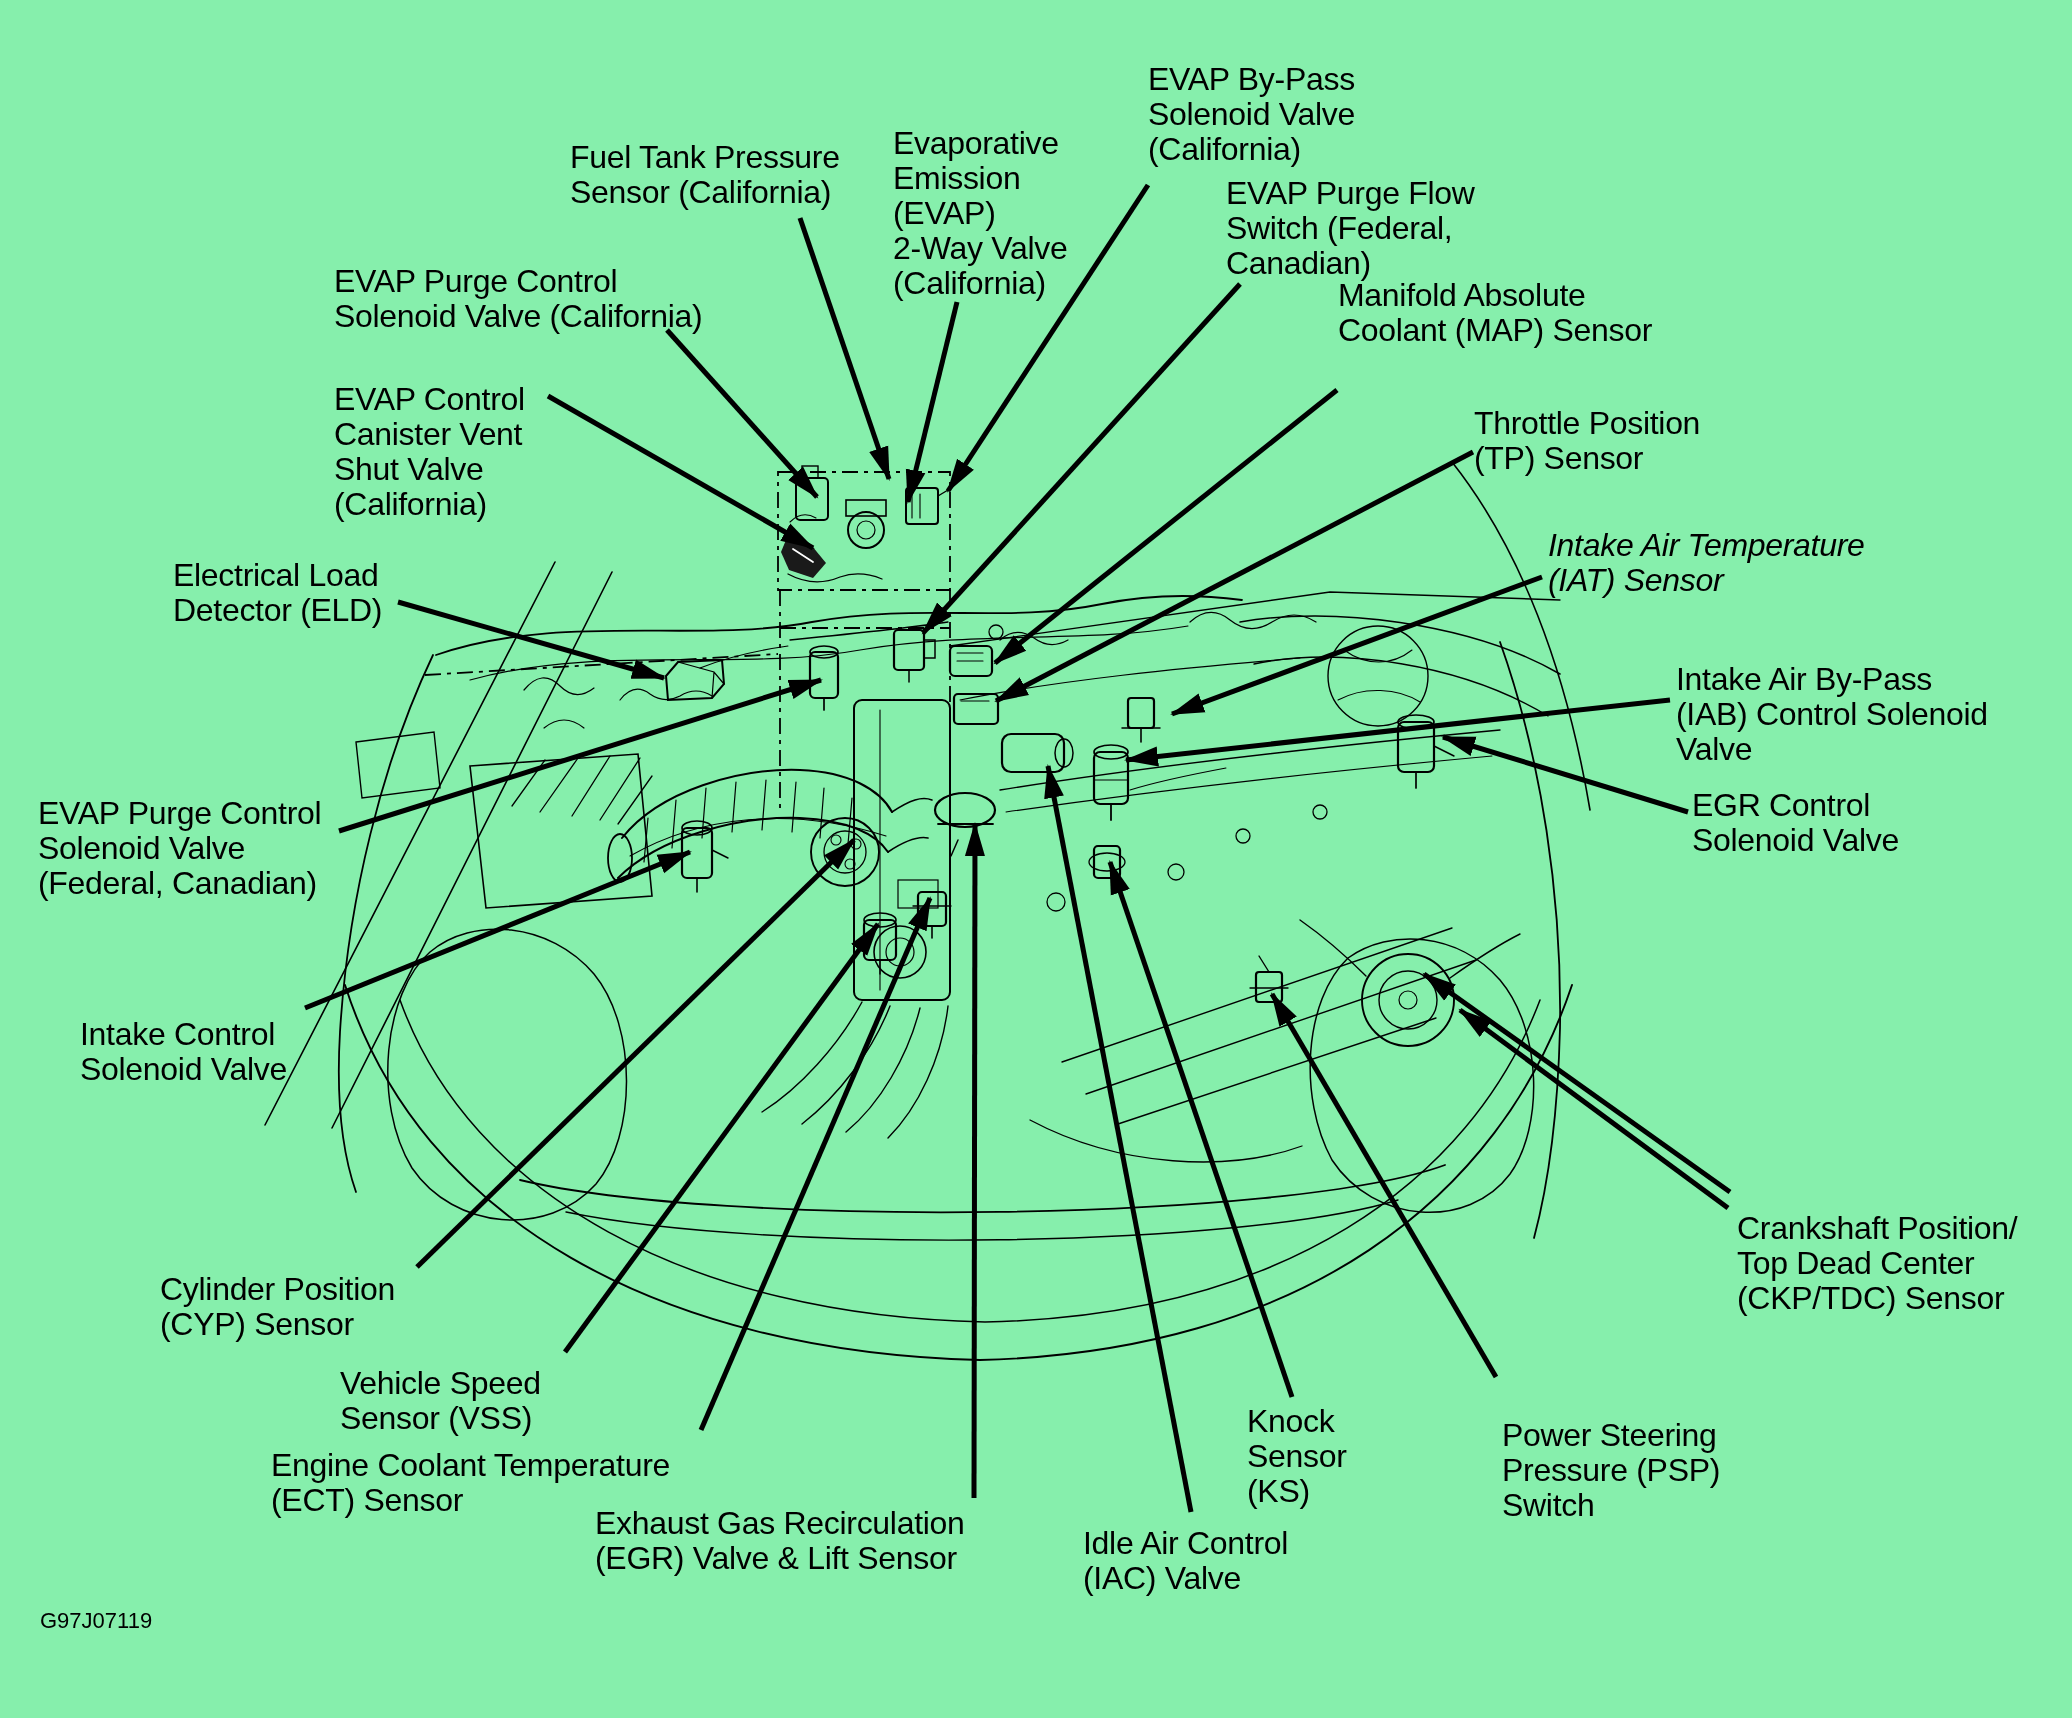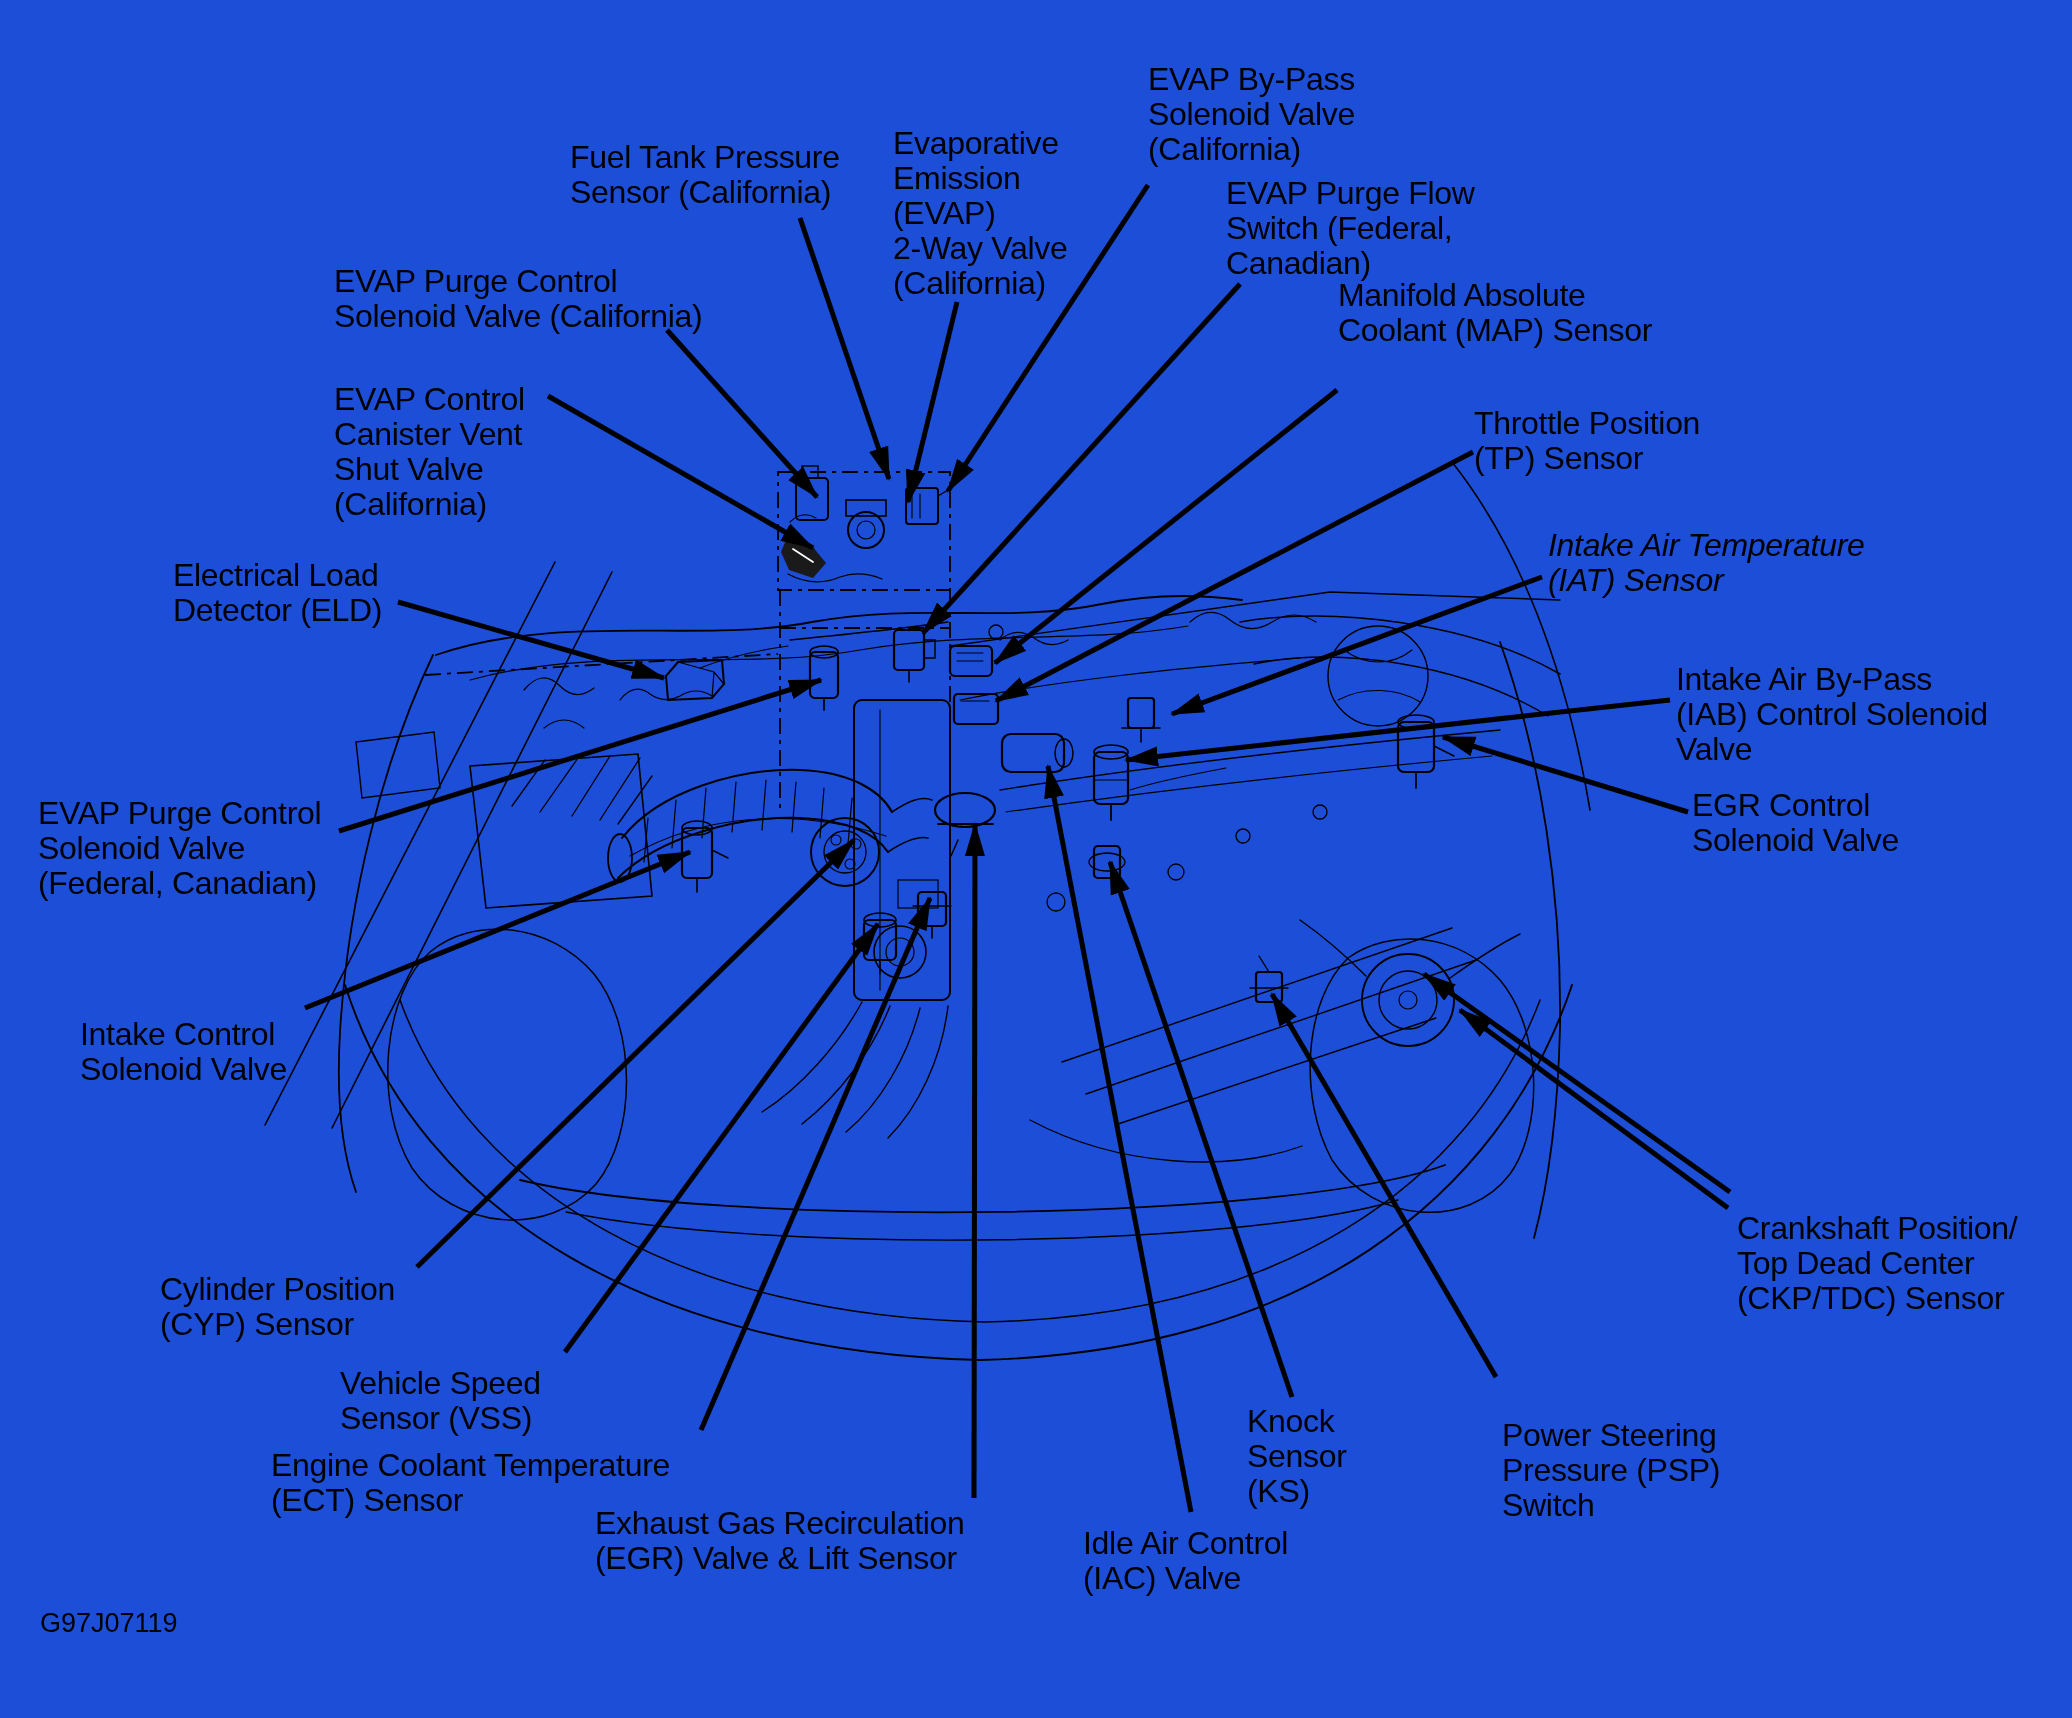--- a/index.html
+++ b/index.html
@@ -1,21 +1,21 @@
 <!DOCTYPE html>
 <html><head>
 <meta charset="utf-8">
 <style>
   html,body{margin:0;padding:0;background:#ffffff;}
-  #stage{position:relative;width:2072px;height:1718px;background:#1d4ed8;overflow:hidden;
+  #stage{position:relative;width:2072px;height:1718px;background:#86efac;overflow:hidden;
          font-family:"Liberation Sans","DejaVu Sans",sans-serif;}
   #art{position:absolute;left:0;top:0;}
   .label{position:absolute;white-space:pre-line;color:#000;font-size:32px;line-height:35px;
          letter-spacing:-0.3px;}
-  .figcode{position:absolute;color:#000;font-size:27px;letter-spacing:0;}
+  .figcode{position:absolute;color:#000;font-size:22px;letter-spacing:0;}
 </style>
 </head>
 <body>
 
 <div id="stage">
 
   <svg id="art" width="2072" height="1718" viewBox="0 0 2072 1718">
     <defs>
       <marker id="ah" markerUnits="userSpaceOnUse" markerWidth="38" markerHeight="26" refX="32" refY="12" orient="auto">
         <path d="M0,2 L34,12 L0,22 Z" fill="#000"></path>

